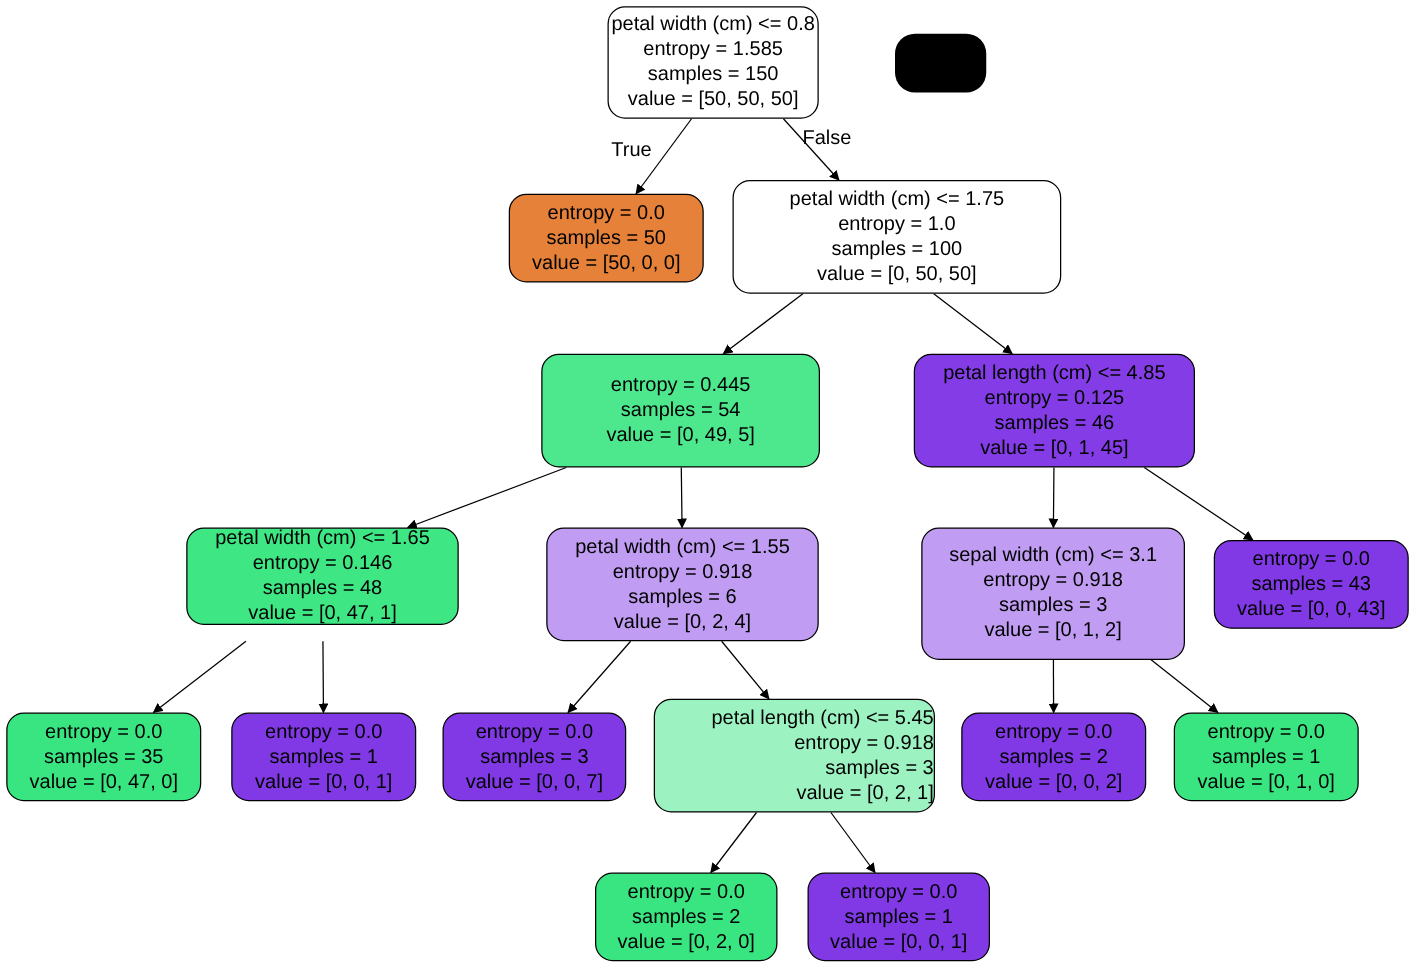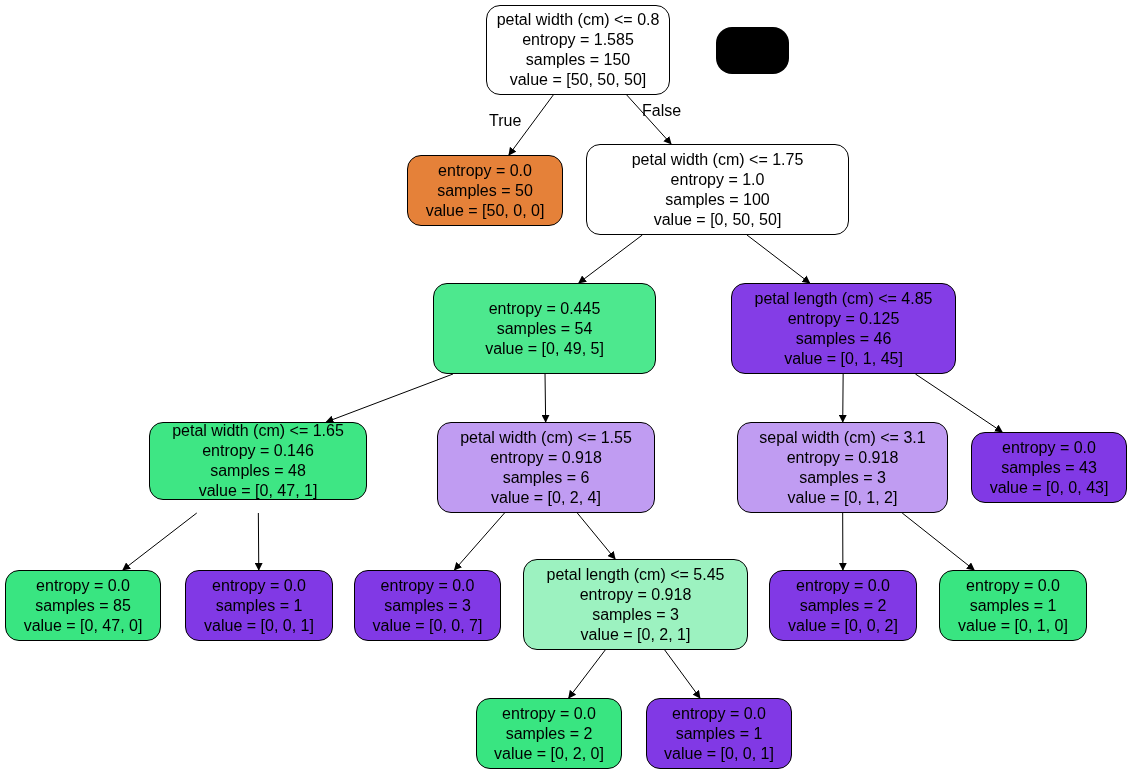--- a/index.html
+++ b/index.html
@@ -7,28 +7,28 @@
          font-family:"Liberation Sans", sans-serif; color:#000; }
   svg.edges { position:absolute; left:0; top:0; width:1133px; height:775px; }
   .node { position:absolute; box-sizing:border-box; border:1px solid #000;
           border-radius:14px; display:flex; flex-direction:column;
           justify-content:center; align-items:center; font-size:16px; line-height:20px;
           text-align:center; white-space:nowrap; }
   .node span { display:block; }
   .lbl { position:absolute; font-size:16px; }
   .legend-blob { position:absolute; left:716px; top:27px; width:73px; height:47px;
                  background:#000; border-radius:16px; }
-  #n0 { left:486px; top:5px;   width:184px; height:90px; }
+  #n0 { left:486px; top:5px;   width:169px; height:90px; }
   #n1 { left:407px; top:155px; width:156px; height:71px; }
   #n2 { left:586px; top:144px; width:263px; height:91px; }
   #n3 { left:433px; top:283px; width:223px; height:91px; }
   #n4 { left:731px; top:283px; width:225px; height:91px; }
   #n5 { left:149px; top:422px; width:218px; height:78px; }
   #n6 { left:437px; top:422px; width:218px; height:91px; }
-  #n7 { left:737px; top:422px; width:211px; height:91px; }
+  #n7 { left:737px; top:422px; width:211px; height:106px; }
   #n8 { left:971px; top:432px; width:156px; height:71px; }
   #n9 { left:5px;   top:570px; width:156px; height:71px; }
   #n10{ left:185px; top:570px; width:148px; height:71px; }
   #n11{ left:354px; top:570px; width:147px; height:71px; }
   #n12{ left:523px; top:559px; width:225px; height:91px; }
   #n13{ left:769px; top:570px; width:148px; height:71px; }
   #n14{ left:939px; top:570px; width:148px; height:71px; }
   #n15{ left:476px; top:698px; width:146px; height:71px; }
   #n16{ left:646px; top:698px; width:146px; height:71px; }
 </style>
@@ -112,34 +112,34 @@
     <span>samples = 3</span>
     <span>value = [0, 1, 2]</span>
   </div>
 <div class="node" id="n8" style="background: rgb(129, 57, 229);">
     <span>entropy = 0.0</span>
     <span>samples = 43</span>
     <span>value = [0, 0, 43]</span>
   </div>
 <div class="node" id="n9" style="background: rgb(57, 229, 129);">
     <span>entropy = 0.0</span>
-    <span>samples = 85</span>
+    <span>samples = 35</span>
     <span>value = [0, 47, 0]</span>
   </div>
 <div class="node" id="n10" style="background: rgb(129, 57, 229);">
     <span>entropy = 0.0</span>
     <span>samples = 1</span>
     <span>value = [0, 0, 1]</span>
   </div>
 <div class="node" id="n11" style="background: rgb(129, 57, 229);">
     <span>entropy = 0.0</span>
     <span>samples = 3</span>
     <span>value = [0, 0, 7]</span>
   </div>
-<div class="node" id="n12" style="background: rgb(156, 242, 192);">
+<div class="node" id="n12" style="background: rgb(156, 242, 192); align-items: flex-end;">
     <span>petal length (cm) &lt;= 5.45</span>
     <span>entropy = 0.918</span>
     <span>samples = 3</span>
     <span>value = [0, 2, 1]</span>
   </div>
 <div class="node" id="n13" style="background: rgb(129, 57, 229);">
     <span>entropy = 0.0</span>
     <span>samples = 2</span>
     <span>value = [0, 0, 2]</span>
   </div>

